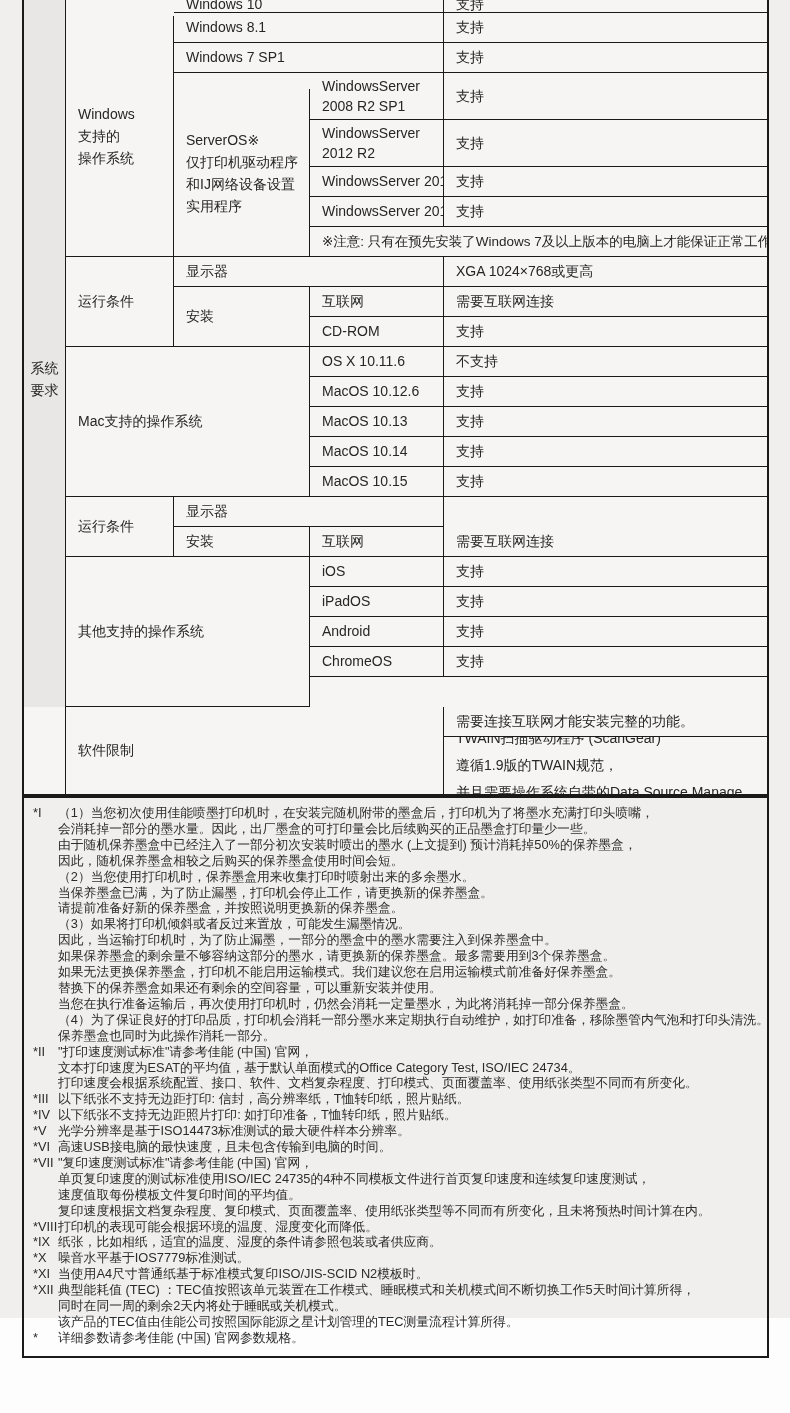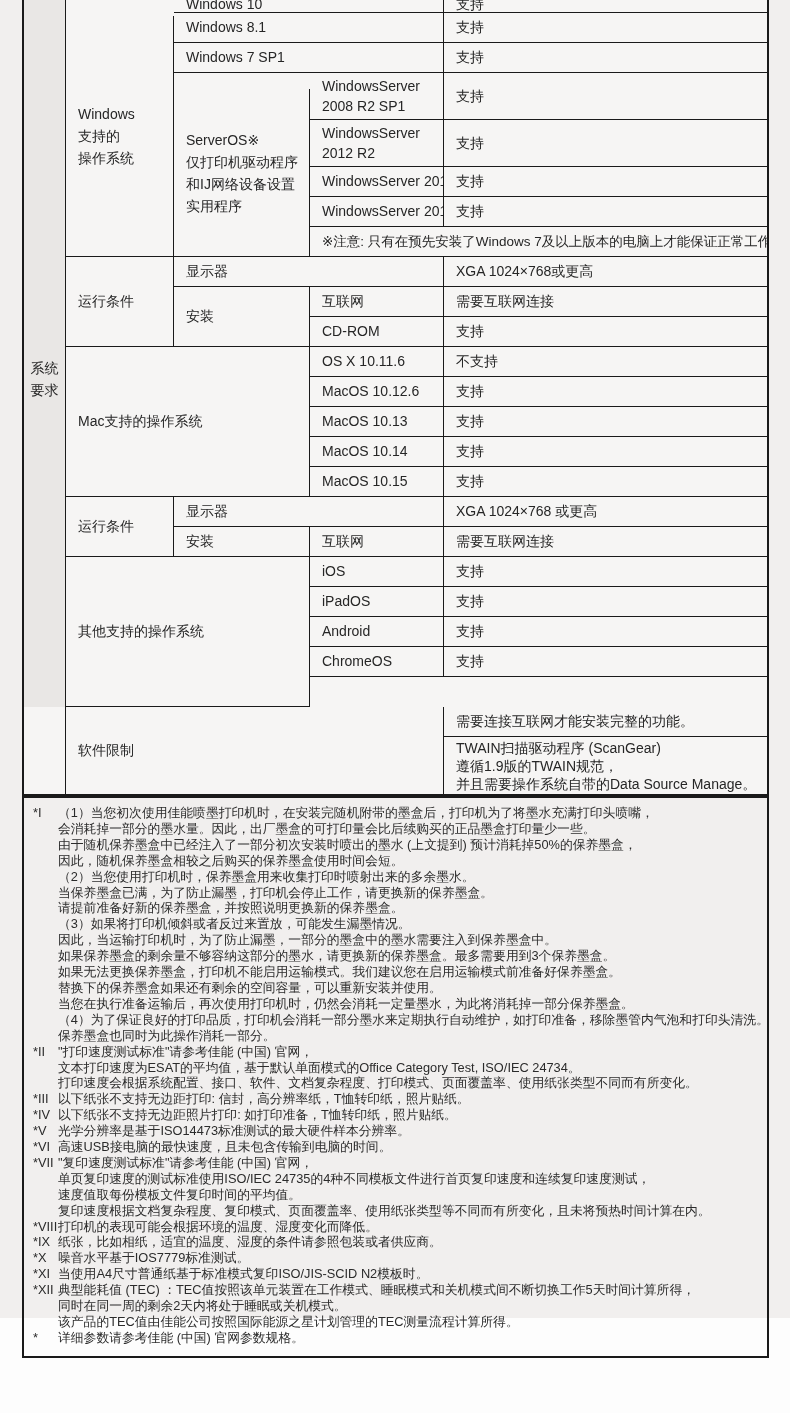--- a/index.html
+++ b/index.html
@@ -30,21 +30,21 @@
     font-size:14px;line-height:21px;color:#262626;
     overflow:hidden;
   }
   .lastcol{border-right:none;}
   .nobb{border-bottom:none;}
   .gray{background:#e9e7e5;}
   .syslabel{justify-content:center;text-align:right;padding:51px 0 0 0;line-height:22px;}
   .cut{align-items:flex-end;line-height:16px;}
   .mlabel{line-height:22px;margin-top:16px;}
   .two{line-height:20px;}
-  .twain{line-height:18px;}
+  .twain{line-height:27px;}
   .note-row{font-size:13.5px;}
 
   
   .fnbox{
     box-sizing:border-box;width:747px;
     border:2px solid #1a1a1a;
     padding:7px 4px 10px 9px;
     overflow:hidden;
     background:transparent;
   }
@@ -107,21 +107,20 @@
     <div class="cell lastcol" style="grid-area:13/5/14/6">支持</div>
     <div class="cell" style="grid-area:14/4/15/5">MacOS 10.13</div>
     <div class="cell lastcol" style="grid-area:14/5/15/6">支持</div>
     <div class="cell" style="grid-area:15/4/16/5">MacOS 10.14</div>
     <div class="cell lastcol" style="grid-area:15/5/16/6">支持</div>
     <div class="cell" style="grid-area:16/4/17/5">MacOS 10.15</div>
     <div class="cell lastcol" style="grid-area:16/5/17/6">支持</div>
 
     <div class="cell" style="grid-area:17/2/19/3">运行条件</div>
     <div class="cell" style="grid-area:17/3/18/5">显示器</div>
-    <div class="cell lastcol" style="grid-area:17/5/18/6">XGA 1024×768 或更高</div>
     <div class="cell" style="grid-area:18/3/19/4">安装</div>
     <div class="cell" style="grid-area:18/4/19/5">互联网</div>
     <div class="cell lastcol" style="grid-area:18/5/19/6">需要互联网连接</div>
 
     <div class="cell" style="grid-area:19/2/24/4">其他支持的操作系统</div>
     <div class="cell" style="grid-area:19/4/20/5">iOS</div>
     <div class="cell lastcol" style="grid-area:19/5/20/6">支持</div>
     <div class="cell" style="grid-area:20/4/21/5">iPadOS</div>
     <div class="cell lastcol" style="grid-area:20/5/21/6">支持</div>
     <div class="cell" style="grid-area:21/4/22/5">Android</div>

